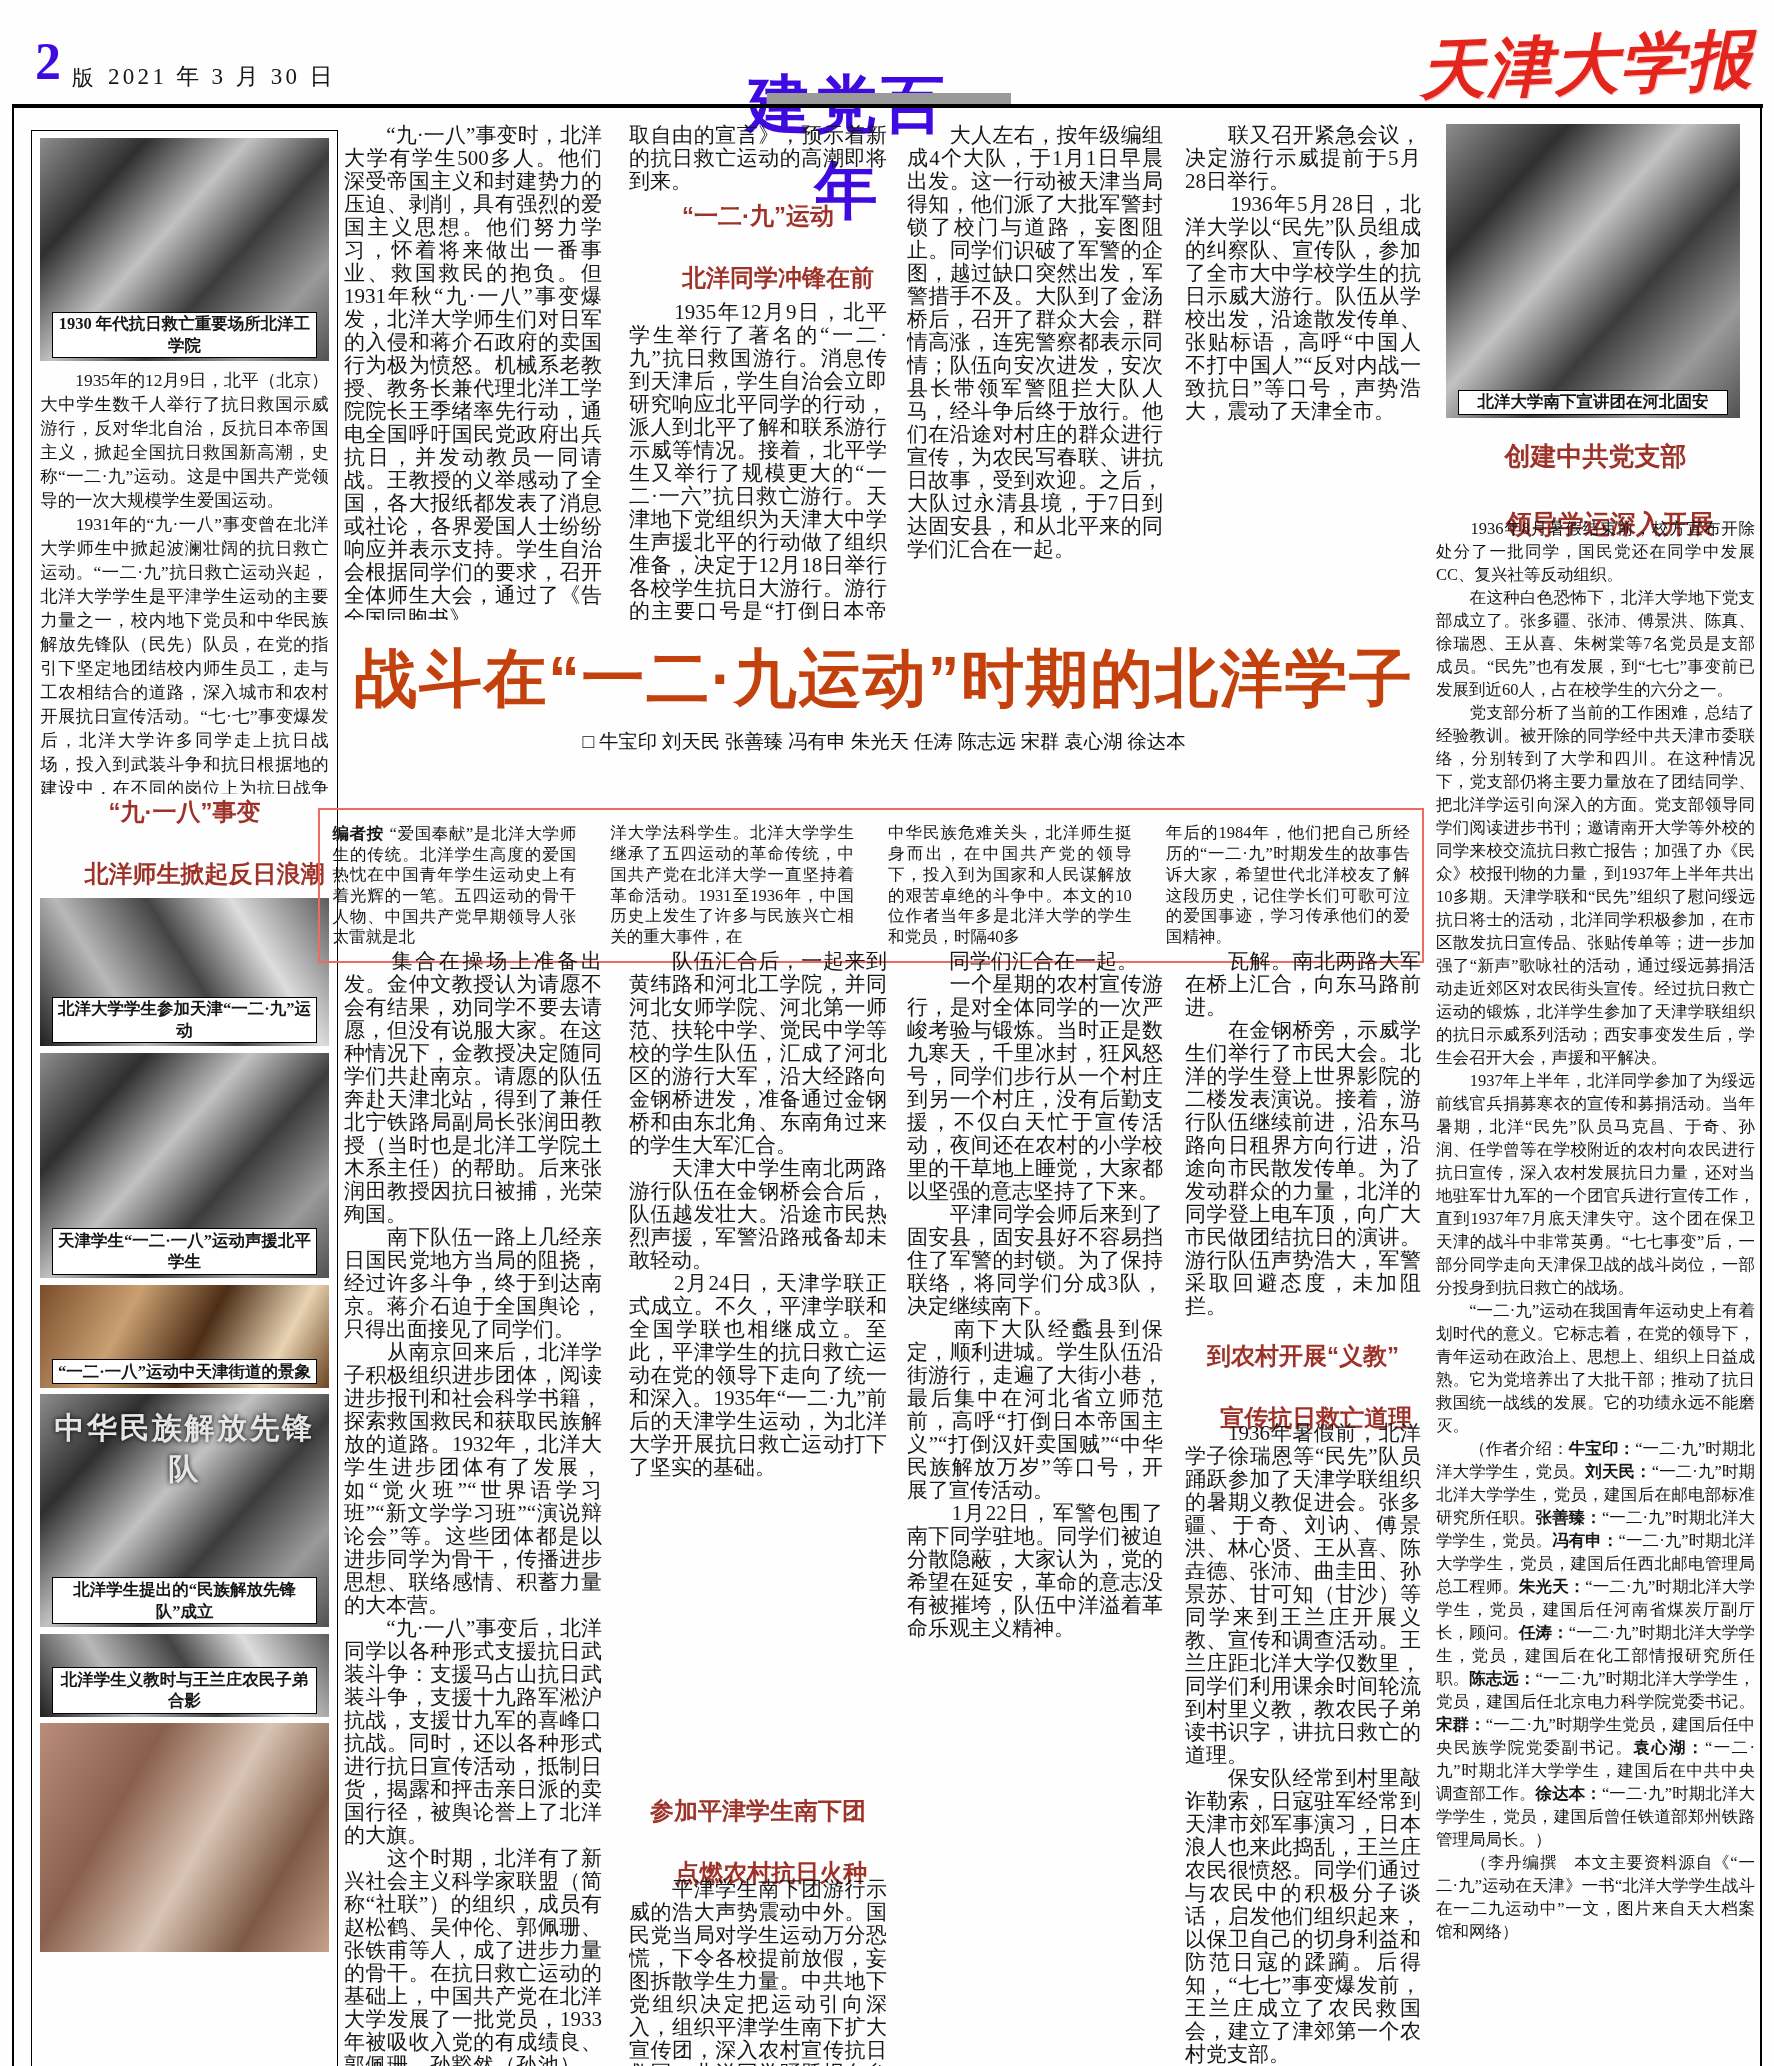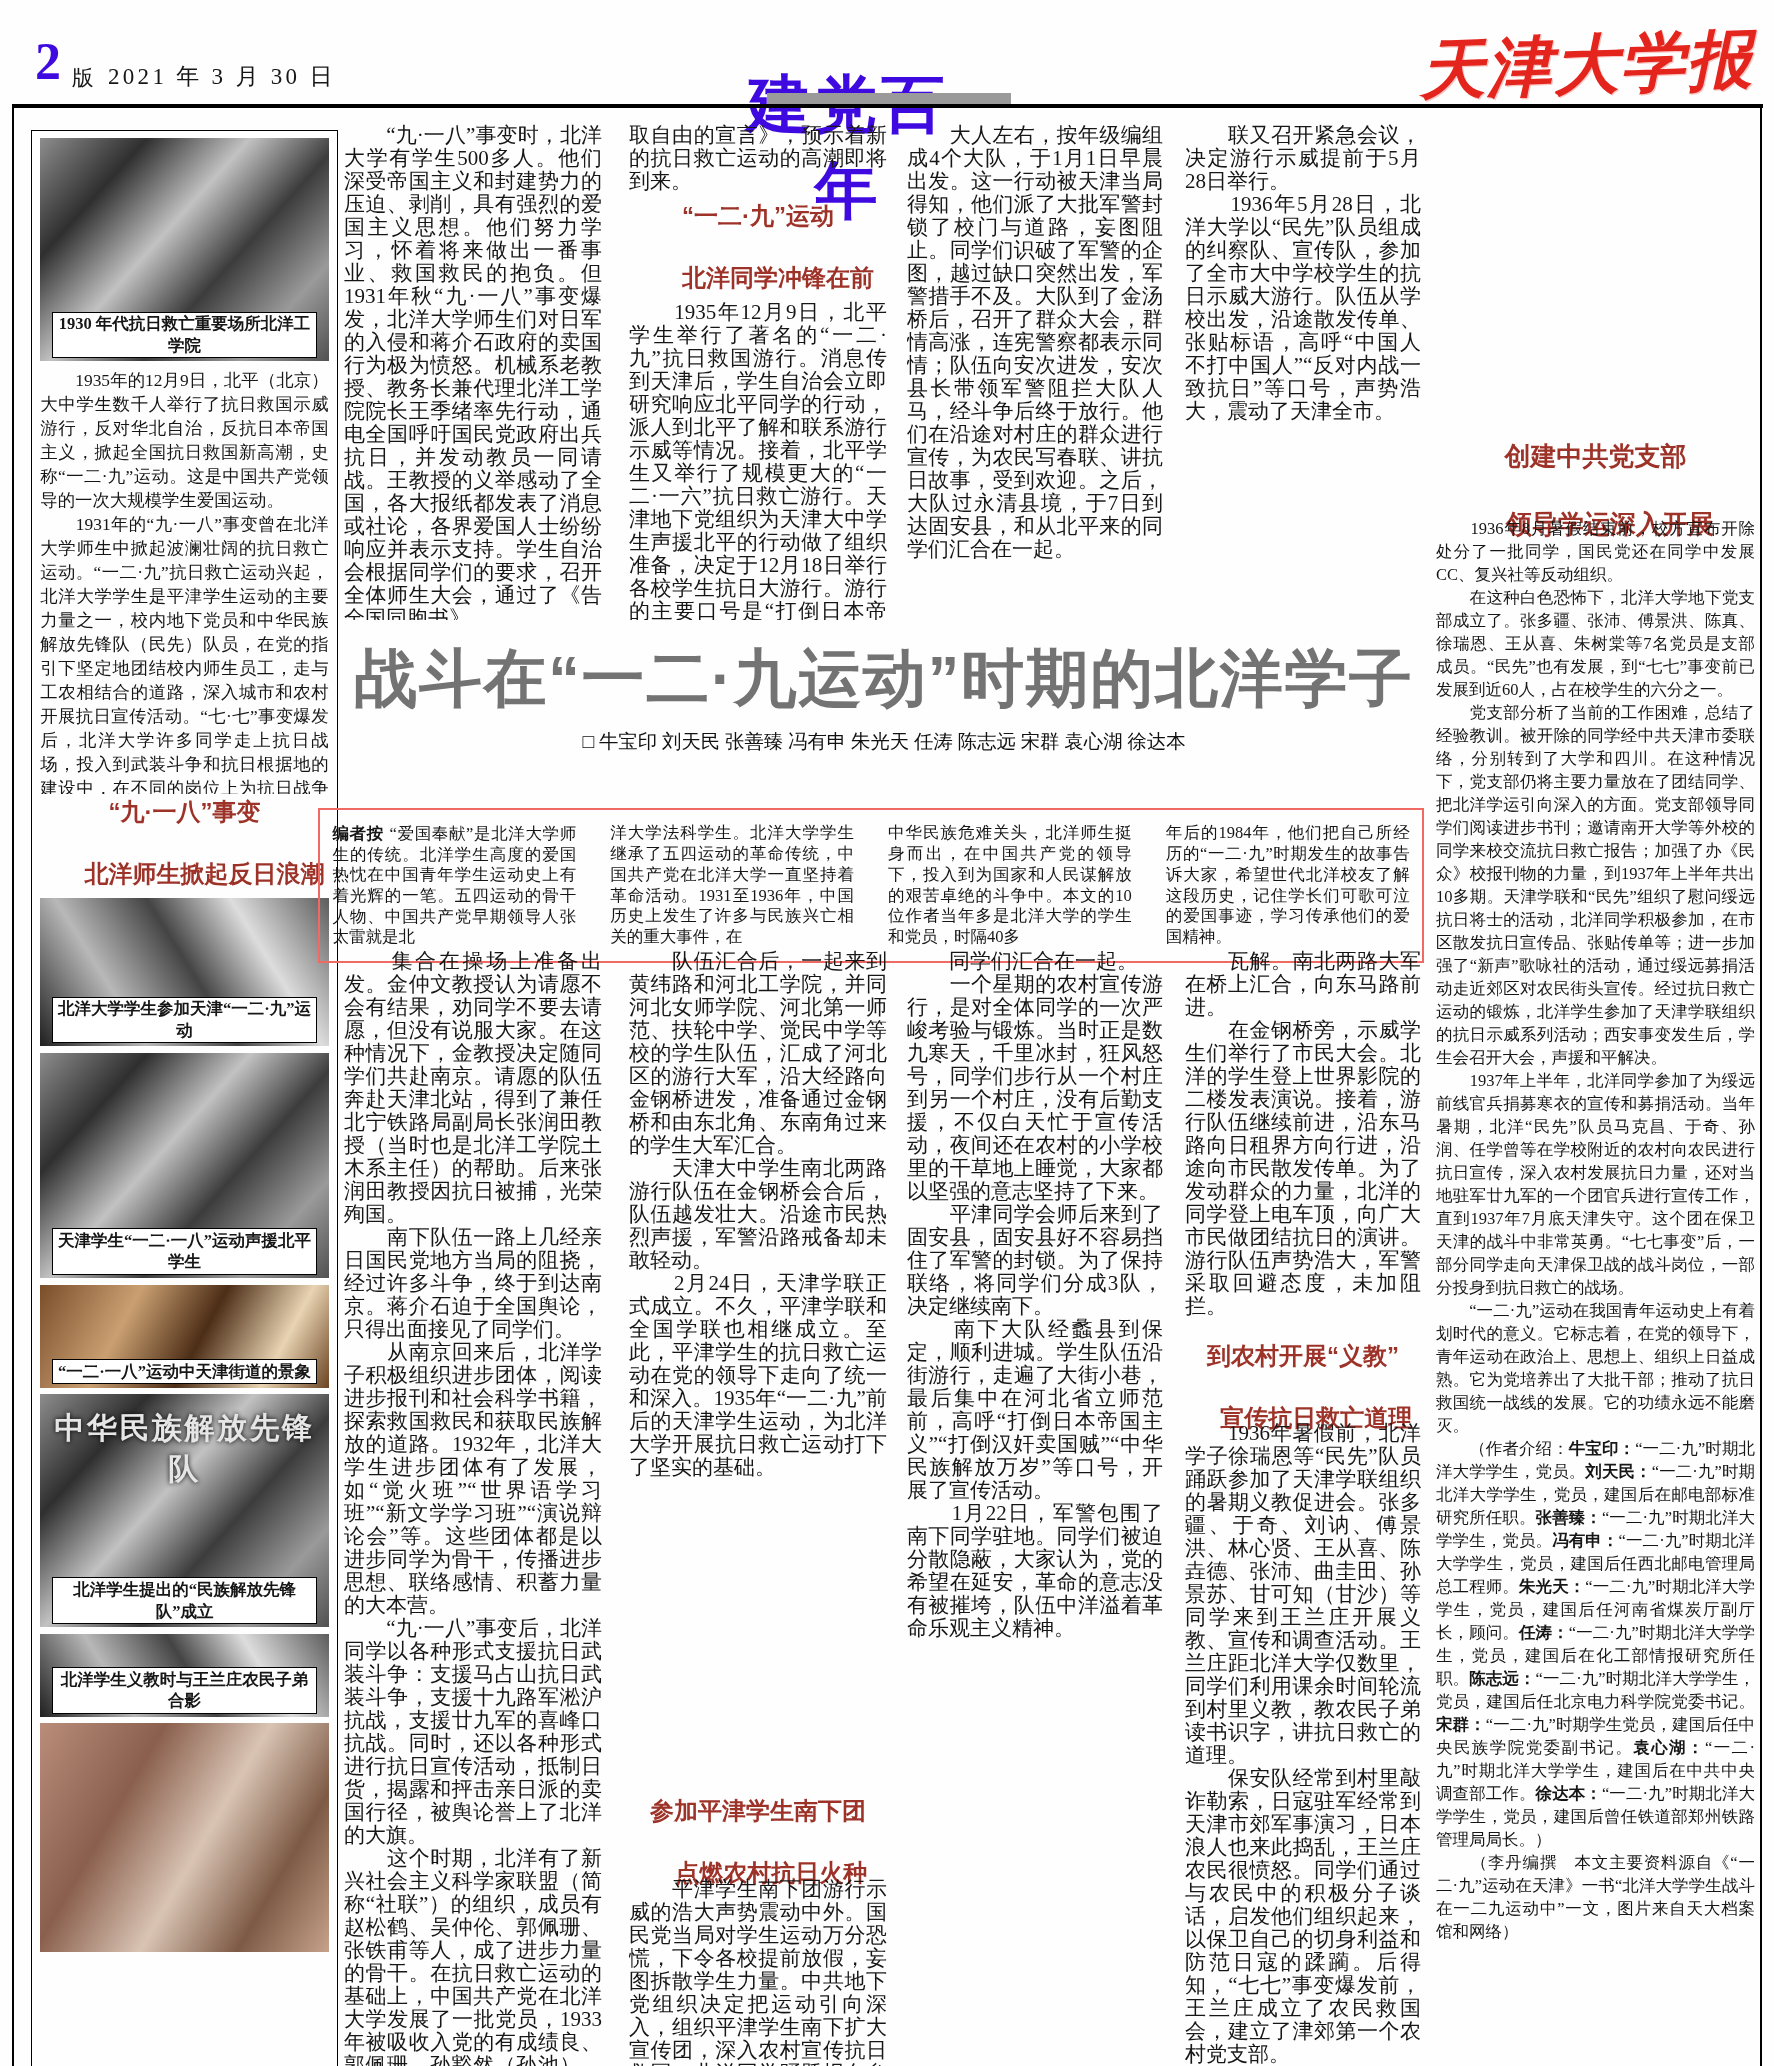--- a/index.html
+++ b/index.html
@@ -30,21 +30,21 @@
   .body-text{font-size:17.4px;line-height:24px;text-align:justify;white-space:pre-wrap;overflow:hidden;}
   .subhead{color:#9d3228;font-weight:900;text-align:center;font-family:"Liberation Sans",sans-serif;
            font-size:24px;line-height:31px;white-space:pre-wrap;}
   #left-text{height:426px;}
   #left-subhead{margin:2.5px 0 9px 0;}
   .overlay-banner{position:absolute;left:4%;top:6%;right:4%;text-align:center;color:#e6e6e6;
            font-size:30px;font-weight:bold;letter-spacing:2.5px;text-shadow:0 0 5.8px #000;}
   
   .col{font-size:21px;line-height:23px;text-align:justify;white-space:pre-wrap;overflow:hidden;}
   #main-headline{left:347px;top:636px;width:1074px;text-align:center;font-size:63px;font-weight:900;
-                 color:#737373;letter-spacing:1.7px;font-family:"Liberation Sans",sans-serif;}
+                 color:#c2410c;letter-spacing:1.7px;font-family:"Liberation Sans",sans-serif;}
   #byline{left:347px;top:728px;width:1074px;text-align:center;font-size:19.4px;color:#111;}
   #editor-box{left:318px;top:808px;width:1106px;height:155px;border:2.5px solid #ef6a62;box-sizing:border-box;
               display:flex;gap:34px;padding:6.6px 12.4px;overflow:hidden;align-items:center;}
   .ed-col{flex:1;font-size:16.5px;line-height:20.7px;text-align:justify;}
   .ed-label{font-weight:900;font-family:"Liberation Sans",sans-serif;margin-right:5.8px;}
   
   #right-flow{left:1436px;top:517px;width:319px;height:1773px;font-size:16.5px;line-height:23px;
               text-align:justify;overflow:hidden;}
   #right-flow .para{white-space:pre-wrap;}
   #right-flow b{font-family:"Liberation Sans",sans-serif;}
@@ -138,20 +138,23 @@
 　　1月22日，军警包围了南下同学驻地。同学们被迫分散隐蔽，大家认为，党的希望在延安，革命的意志没有被摧垮，队伍中洋溢着革命乐观主义精神。</div>
 
   <div class="abs subhead" style="left:1185px;top:1340px;width:236px;"><span>到农村开展“义教”</span><br>
     <span>宣传抗日救亡道理</span></div>
   <div class="abs col" style="left:1185px;top:950px;width:236px;height:382px;">　　瓦解。南北两路大军在桥上汇合，向东马路前进。
 　　在金钢桥旁，示威学生们举行了市民大会。北洋的学生登上世界影院的二楼发表演说。接着，游行队伍继续前进，沿东马路向日租界方向行进，沿途向市民散发传单。为了发动群众的力量，北洋的同学登上电车顶，向广大市民做团结抗日的演讲。游行队伍声势浩大，军警采取回避态度，未加阻拦。</div>
   <div class="abs col" style="left:1185px;top:1422px;width:236px;height:1052px;">　　1936年暑假前，北洋学子徐瑞恩等“民先”队员踊跃参加了天津学联组织的暑期义教促进会。张多疆、于奇、刘讷、傅景洪、林心贤、王从喜、陈垚德、张沛、曲圭田、孙景苏、甘可知（甘沙）等同学来到王兰庄开展义教、宣传和调查活动。王兰庄距北洋大学仅数里，同学们利用课余时间轮流到村里义教，教农民子弟读书识字，讲抗日救亡的道理。
 　　保安队经常到村里敲诈勒索，日寇驻军经常到天津市郊军事演习，日本浪人也来此捣乱，王兰庄农民很愤怒。同学们通过与农民中的积极分子谈话，启发他们组织起来，以保卫自己的切身利益和防范日寇的蹂躏。后得知，“七七”事变爆发前，王兰庄成立了农民救国会，建立了津郊第一个农村党支部。
 　　2003年，王兰庄创办了天津“一二·九”抗日救亡运动纪念馆，占地5000平方米，是全国唯一的“一二·九”运动纪念馆。纪念馆分纪念广场和室内馆两部分，布展由照片、报刊资料、老同志回忆文章和音像资料等组成，比较真实地再现了当年进步学生在农村开展义务教育，进行抗日救亡宣传，发展革命力量的历史。</div>
 
+  <div class="abs photo photo-bw" style="left:1446px;top:124px;width:294px;height:294px;">
+    <div class="caption">北洋大学南下宣讲团在河北固安</div>
+  </div>
   <div class="abs subhead" style="left:1436px;top:439px;width:319px;font-size:26px;line-height:34px;"><span>创建中共党支部</span><br>
     <span>领导学运深入开展</span></div>
 
   <div class="abs" id="right-flow">
     <div class="para">　　1936年8月暑假结束前，校方宣布开除处分了一批同学，国民党还在同学中发展 CC、复兴社等反动组织。
 　　在这种白色恐怖下，北洋大学地下党支部成立了。张多疆、张沛、傅景洪、陈真、徐瑞恩、王从喜、朱树棠等7名党员是支部成员。“民先”也有发展，到“七七”事变前已发展到近60人，占在校学生的六分之一。
 　　党支部分析了当前的工作困难，总结了经验教训。被开除的同学经中共天津市委联络，分别转到了大学和四川。在这种情况下，党支部仍将主要力量放在了团结同学、把北洋学运引向深入的方面。党支部领导同学们阅读进步书刊；邀请南开大学等外校的同学来校交流抗日救亡报告；加强了办《民众》校报刊物的力量，到1937年上半年共出10多期。天津学联和“民先”组织了慰问绥远抗日将士的活动，北洋同学积极参加，在市区散发抗日宣传品、张贴传单等；进一步加强了“新声”歌咏社的活动，通过绥远募捐活动走近郊区对农民街头宣传。经过抗日救亡运动的锻炼，北洋学生参加了天津学联组织的抗日示威系列活动；西安事变发生后，学生会召开大会，声援和平解决。
 　　1937年上半年，北洋同学参加了为绥远前线官兵捐募寒衣的宣传和募捐活动。当年暑期，北洋“民先”队员马克昌、于奇、孙润、任学曾等在学校附近的农村向农民进行抗日宣传，深入农村发展抗日力量，还对当地驻军廿九军的一个团官兵进行宣传工作，直到1937年7月底天津失守。这个团在保卫天津的战斗中非常英勇。“七七事变”后，一部分同学走向天津保卫战的战斗岗位，一部分投身到抗日救亡的战场。</div>
     <div class="para">　　“一二·九”运动在我国青年运动史上有着划时代的意义。它标志着，在党的领导下，青年运动在政治上、思想上、组织上日益成熟。它为党培养出了大批干部；推动了抗日救国统一战线的发展。它的功绩永远不能磨灭。</div>
     <div class="para" id="author-intro">　　（作者介绍：<b>牛宝印：</b>“一二·九”时期北洋大学学生，党员。<b>刘天民：</b>“一二·九”时期北洋大学学生，党员，建国后在邮电部标准研究所任职。<b>张善臻：</b>“一二·九”时期北洋大学学生，党员。<b>冯有申：</b>“一二·九”时期北洋大学学生，党员，建国后任西北邮电管理局总工程师。<b>朱光天：</b>“一二·九”时期北洋大学学生，党员，建国后任河南省煤炭厅副厅长，顾问。<b>任涛：</b>“一二·九”时期北洋大学学生，党员，建国后在化工部情报研究所任职。<b>陈志远：</b>“一二·九”时期北洋大学学生，党员，建国后任北京电力科学院党委书记。<b>宋群：</b>“一二·九”时期学生党员，建国后任中央民族学院党委副书记。<b>袁心湖：</b>“一二·九”时期北洋大学学生，建国后在中共中央调查部工作。<b>徐达本：</b>“一二·九”时期北洋大学学生，党员，建国后曾任铁道部郑州铁路管理局局长。）</div>

